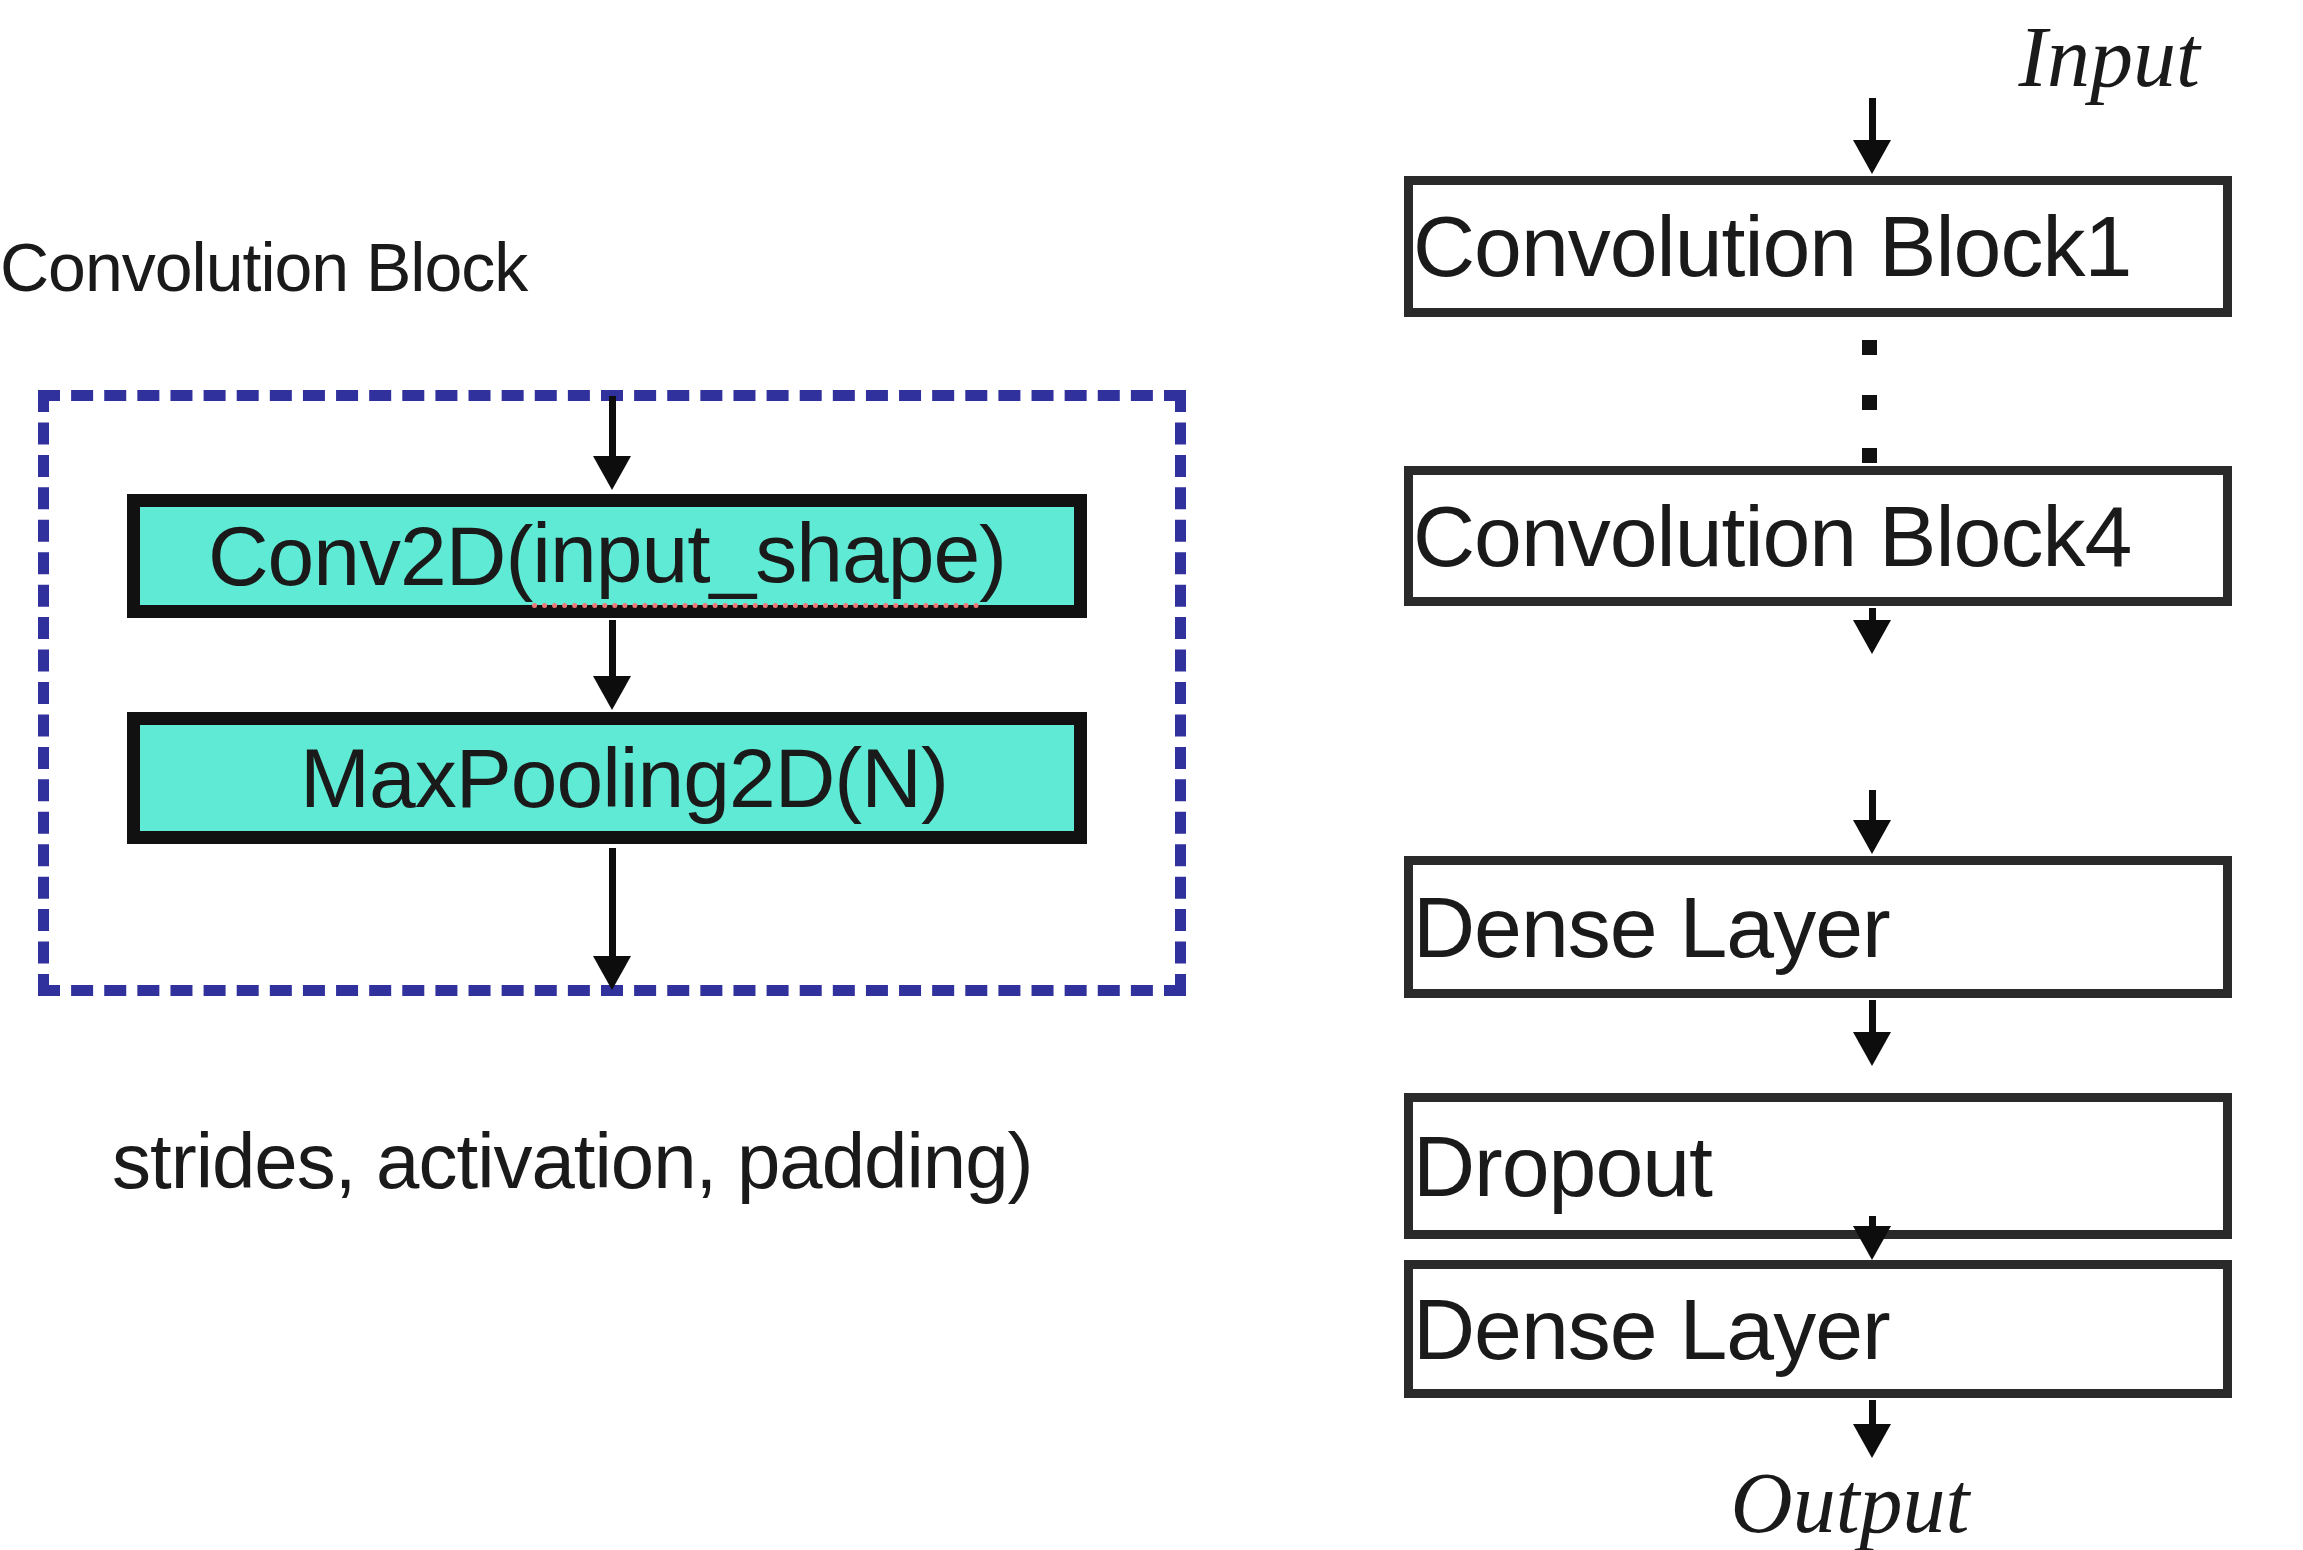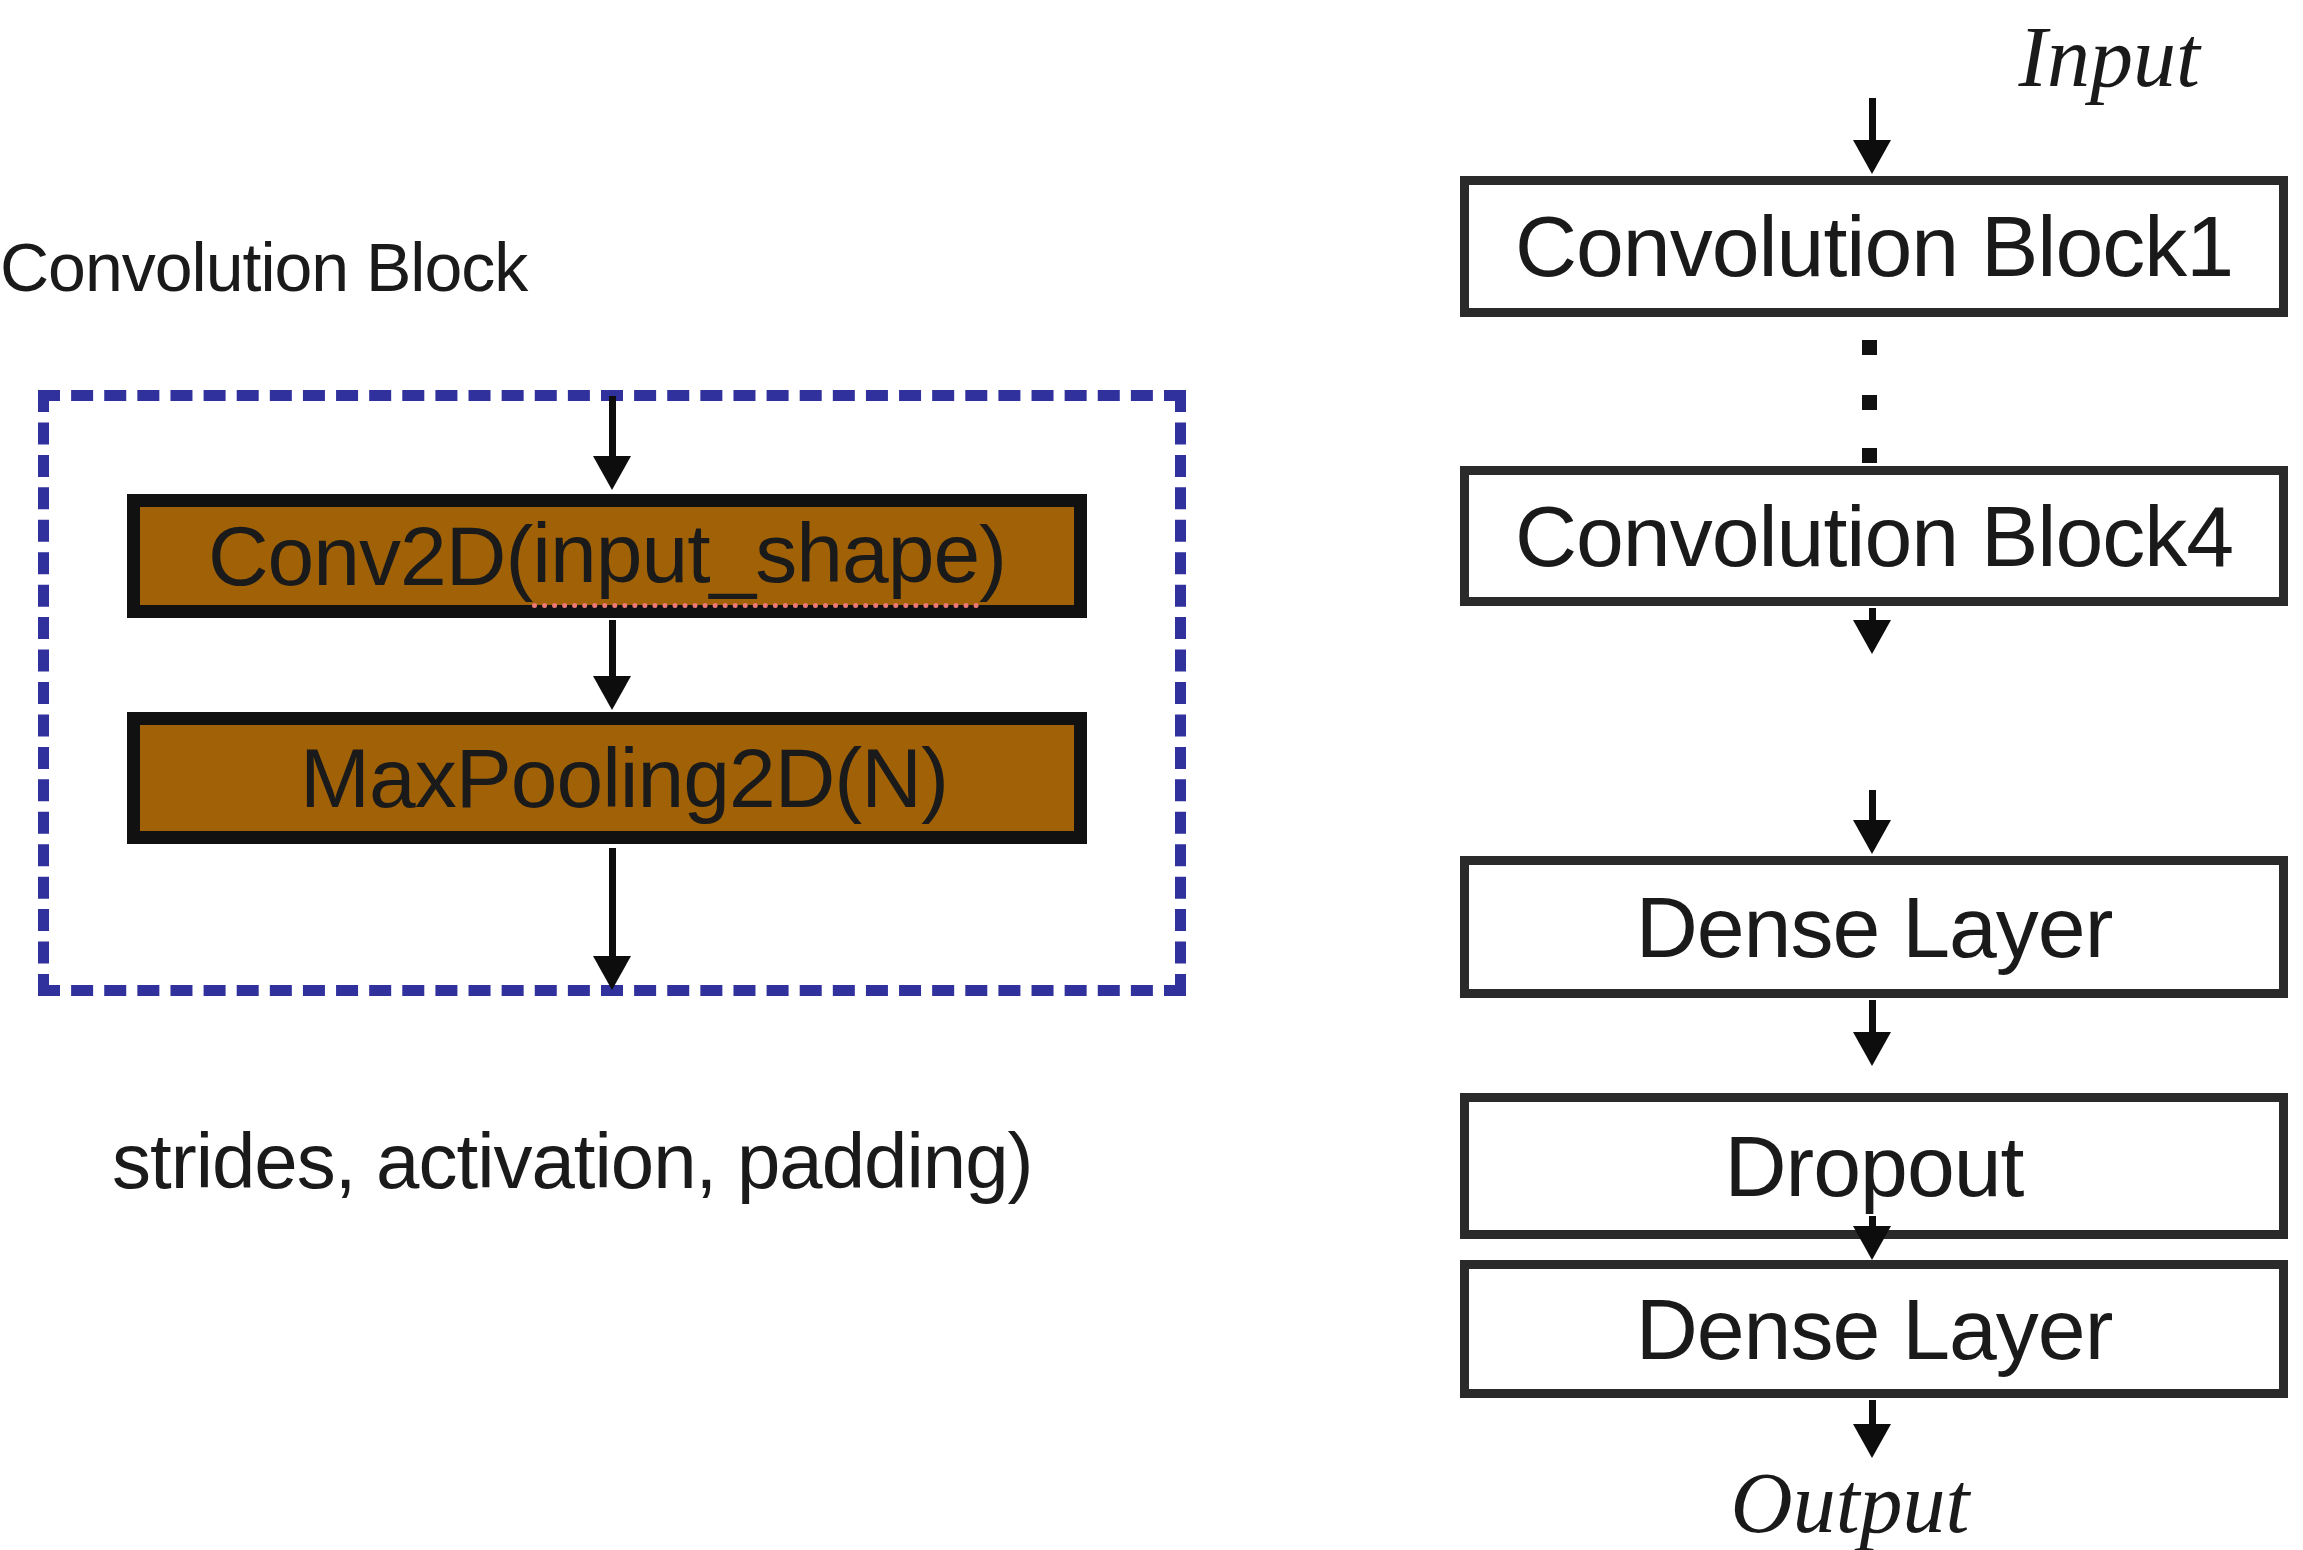--- a/index.html
+++ b/index.html
@@ -14,21 +14,21 @@
   .left-title{
     position:absolute; left:0; top:228px; width:1190px; 
     font-size:68px; letter-spacing:-1px; line-height:1.15; color:var(--ink);
   }
   .dashed-box{
     position:absolute; left:38px; top:390px; width:1148px; height:606px;
     border:11px dashed var(--dash); box-sizing:border-box; background:transparent;
   }
   .lbox{
     position:absolute; left:127px; width:960px; box-sizing:border-box;
-    border:13px solid #111; background:#a16207;
+    border:13px solid #111; background:#5eead4;
     display:flex; align-items:center; justify-content:center;
     font-size:84px; letter-spacing:-1px; white-space:nowrap;
   }
   .conv-box{ top:494px; height:124px; }
   .pool-box{ top:712px; height:132px;padding-left:34px; }
   .squiggle{
     border-bottom:5px dotted var(--squig);
     padding-bottom:1px;
   }
   .caption{
@@ -37,23 +37,23 @@
   }
   
   .io-label{
     position:absolute; width:640px; text-align:center;
     font-family:"Liberation Serif", serif; font-style:italic;
     font-size:86px; line-height:1.05;
   }
   .input-label{ left:1560px; top:12px;text-align:right; }
   .output-label{ left:1530px; top:1458px; }
   .rbox{
-    position:absolute; left:1460px; width:828px; box-sizing:border-box;
+    position:absolute; left:1404px; width:828px; box-sizing:border-box;
     border:9px solid #2a2a2a; background:#fff;
-    display:flex; align-items:center; justify-content:center;
+    display:flex; align-items:center; 
     font-size:86px; letter-spacing:-1px; white-space:nowrap;
   }
   .rbox.b1{ top:176px; height:141px; }
   .rbox.b4{ top:466px; height:140px; }
   .rbox.fl{ top:654px; height:133px; }
   .rbox.d1{ top:856px; height:142px; }
   .rbox.dp{ top:1068px; height:146px;margin-top:25px; }
   .rbox.d2{ top:1260px; height:138px; }
   
   .arrow{

